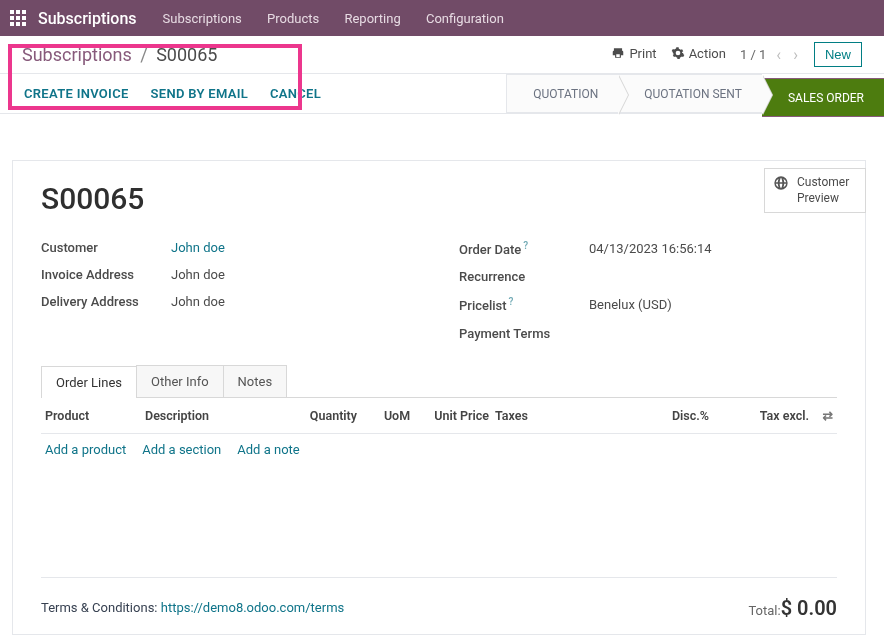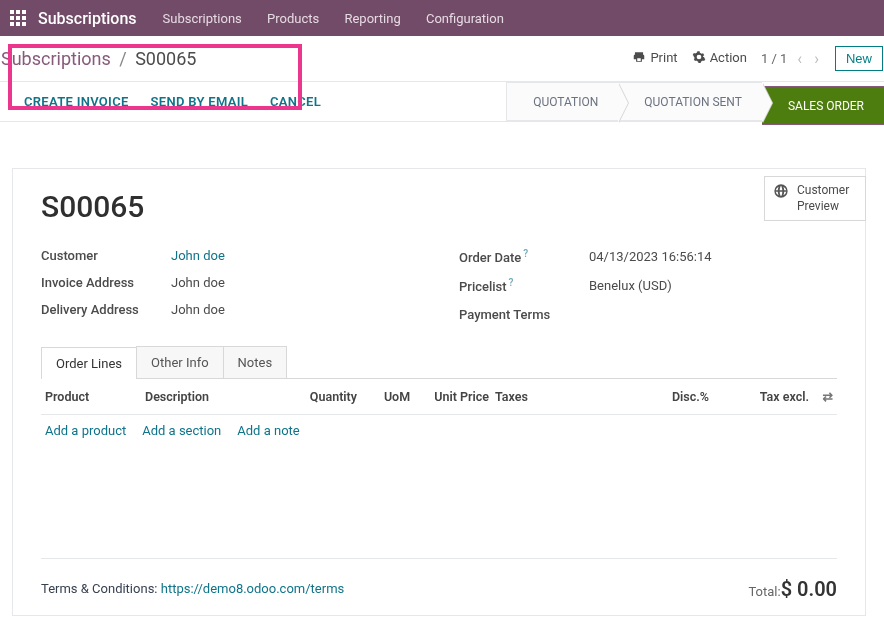--- a/index.html
+++ b/index.html
@@ -28,22 +28,22 @@
     gap: 2px;
     margin-right: 12px;
   }
   .apps-icon span { background:#fff; }
   .brand { font-size: 16px; font-weight: 500; margin-right: 26px; }
   .topnav a { color: #e7dbe3; text-decoration: none; margin-right: 22px; font-size: 13px; cursor:pointer; }
   .subbar {
     display: flex;
     align-items: center;
     justify-content: space-between;
-    height: 46px;
-    padding: 0 1px;
+    height: 38px;
+    padding: 0 22px;
     border-bottom: 1px solid #e5e7eb;
   }
   .breadcrumb { font-size: 18px; color: #4b4b4b; }
   .breadcrumb .bc-root { color: #875a7b; cursor:pointer; }
   .breadcrumb .sep { color: #888; padding: 0 4px; }
   .sub-right { display:flex; align-items:center; gap:14px; font-size:13px; color:#4c4c4c; }
   .icon-btn { display:flex; align-items:flex-start; gap:4px; cursor:pointer; }
   .gear-icon svg, .print-icon svg { width:14px; height:14px; fill:#4c4c4c; }
   .pager { display:flex; align-items:center; gap:8px; color:#666; }
   .pager .arrow { cursor:pointer; color:#bdbdbd; font-size:16px; padding:0 2px; }
@@ -313,20 +313,24 @@
         </div>
       </div>
       <div class="col">
         <div class="field-row">
           <div class="field-label">
             <span>Order Date</span><span class="q">?</span>
           </div>
           <div class="field-value">04/13/2023 16:56:14</div>
         </div>
         <div class="field-row">
+          <div class="field-label">Recurrence</div>
+          <div class="field-value"></div>
+        </div>
+        <div class="field-row">
           <div class="field-label">
             <span>Pricelist</span><span class="q">?</span>
           </div>
           <div class="field-value">Benelux (USD)</div>
         </div>
         <div class="field-row">
           <div class="field-label">Payment Terms</div>
           <div class="field-value"></div>
         </div>
       </div>

